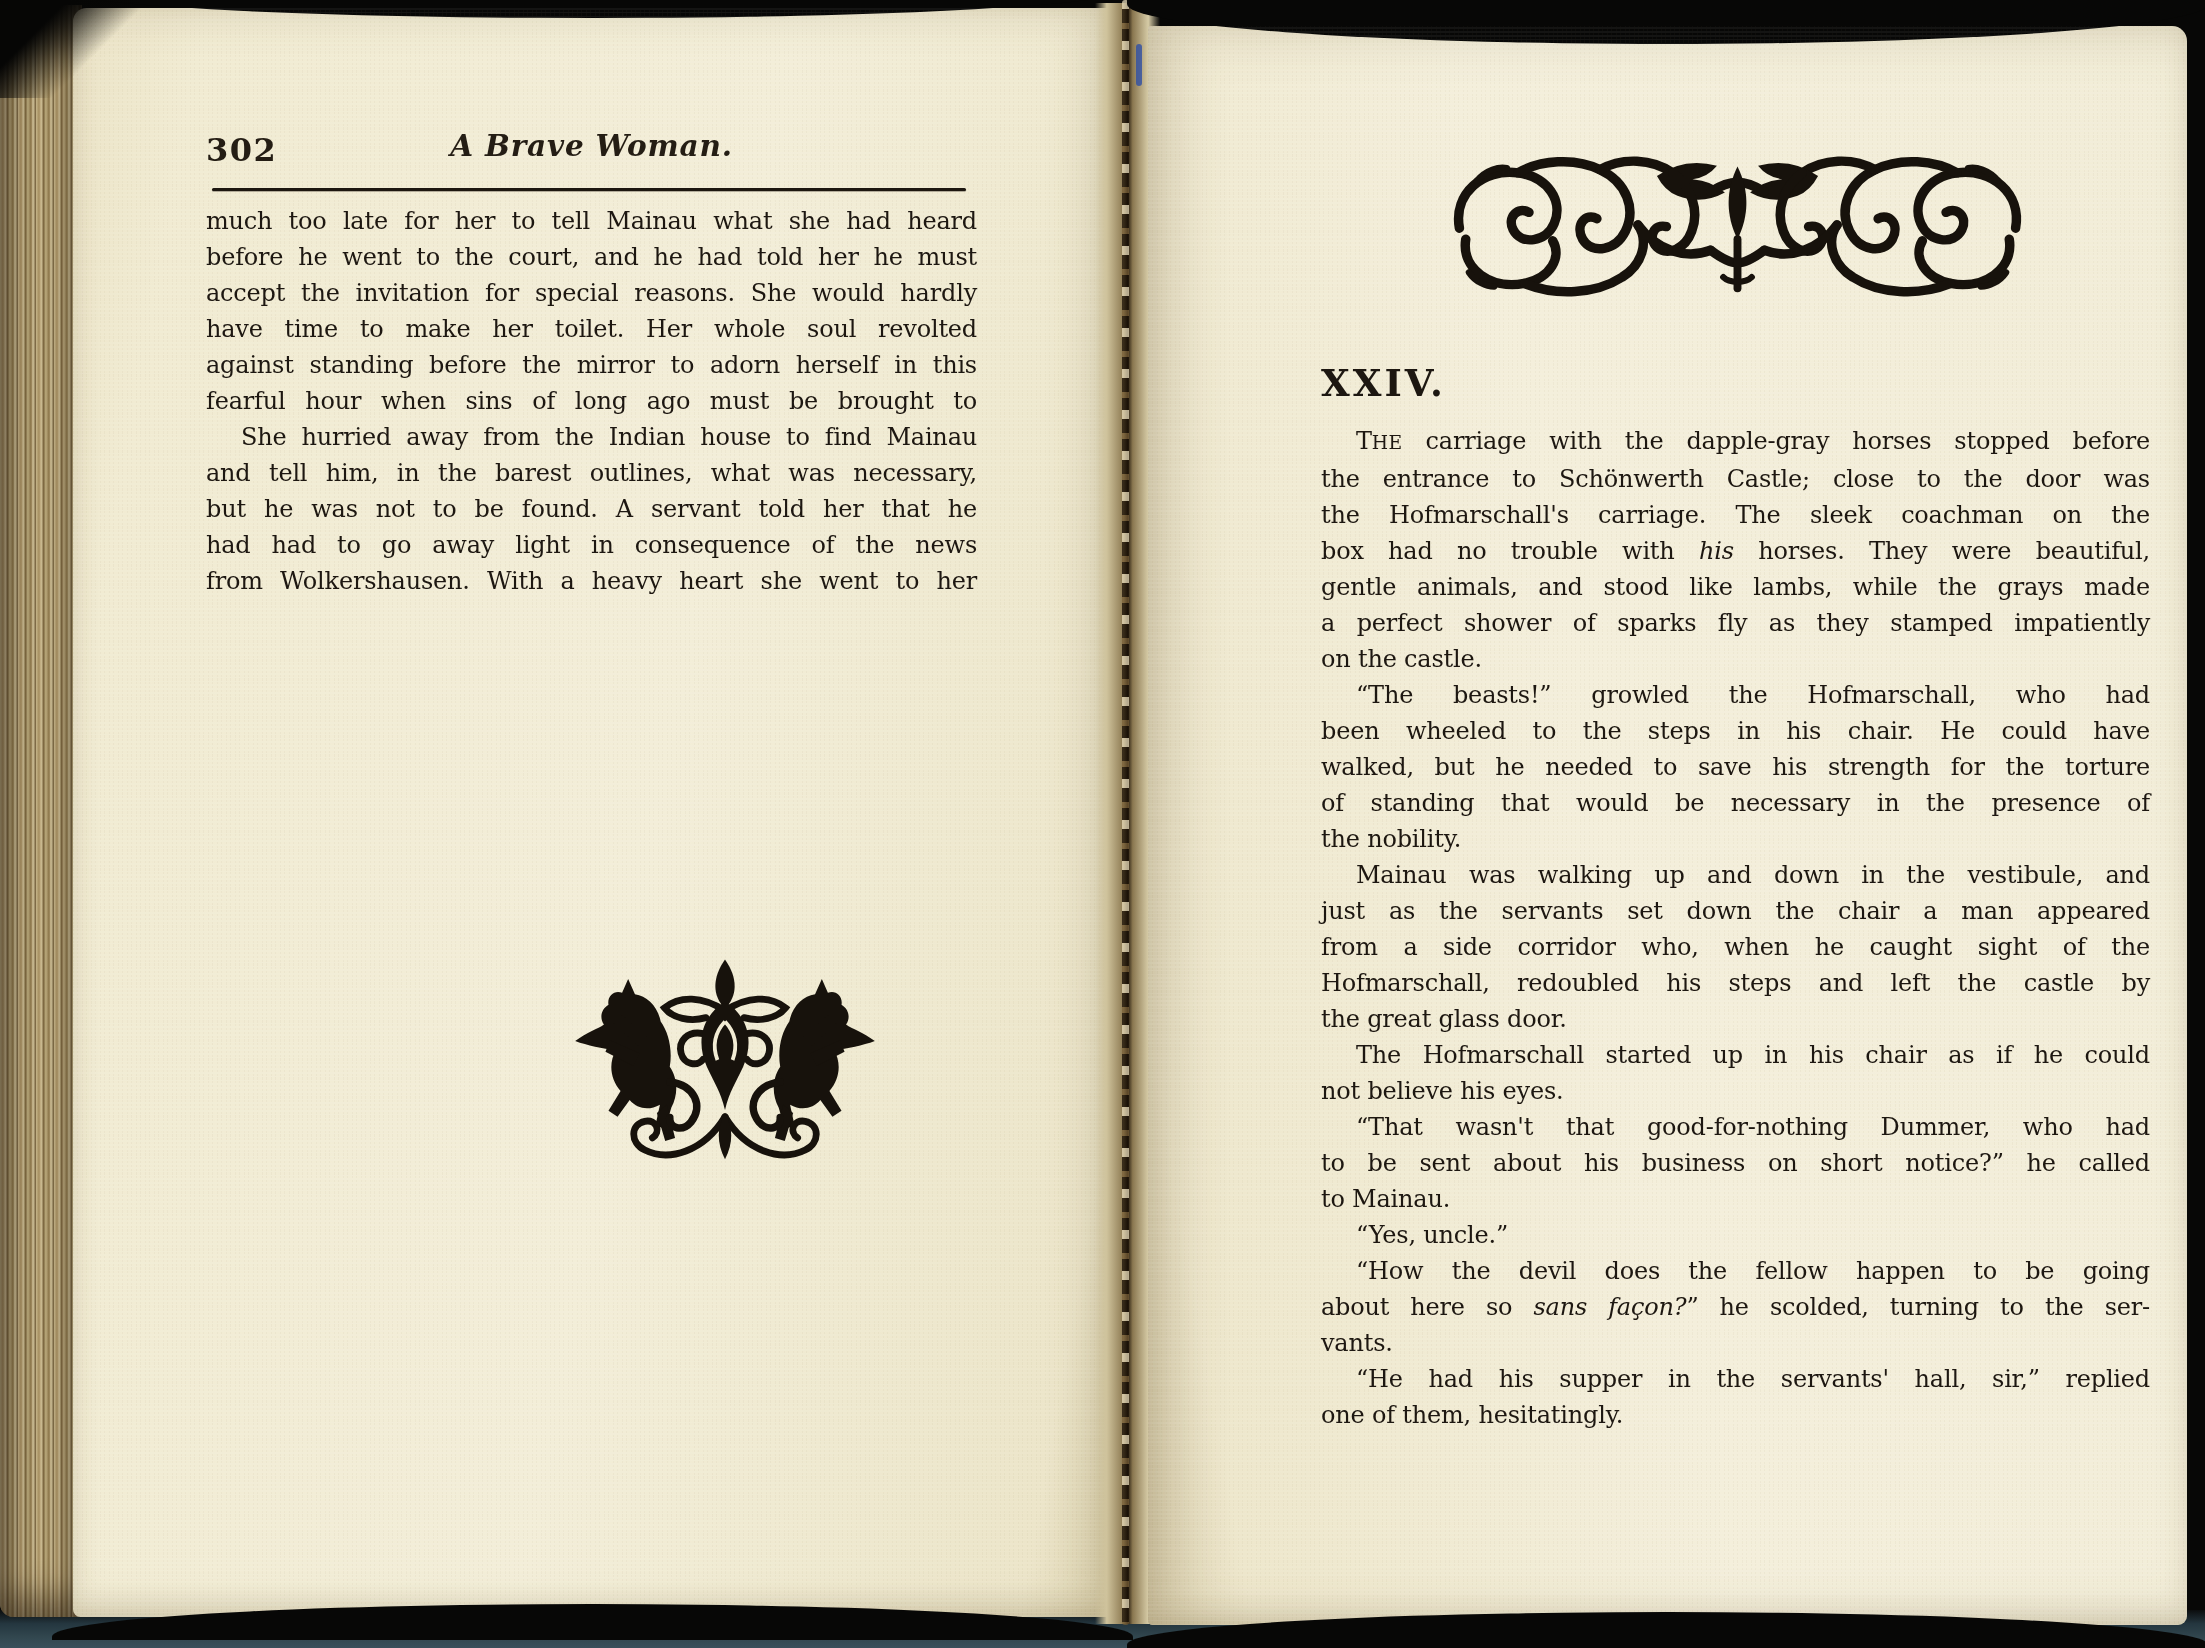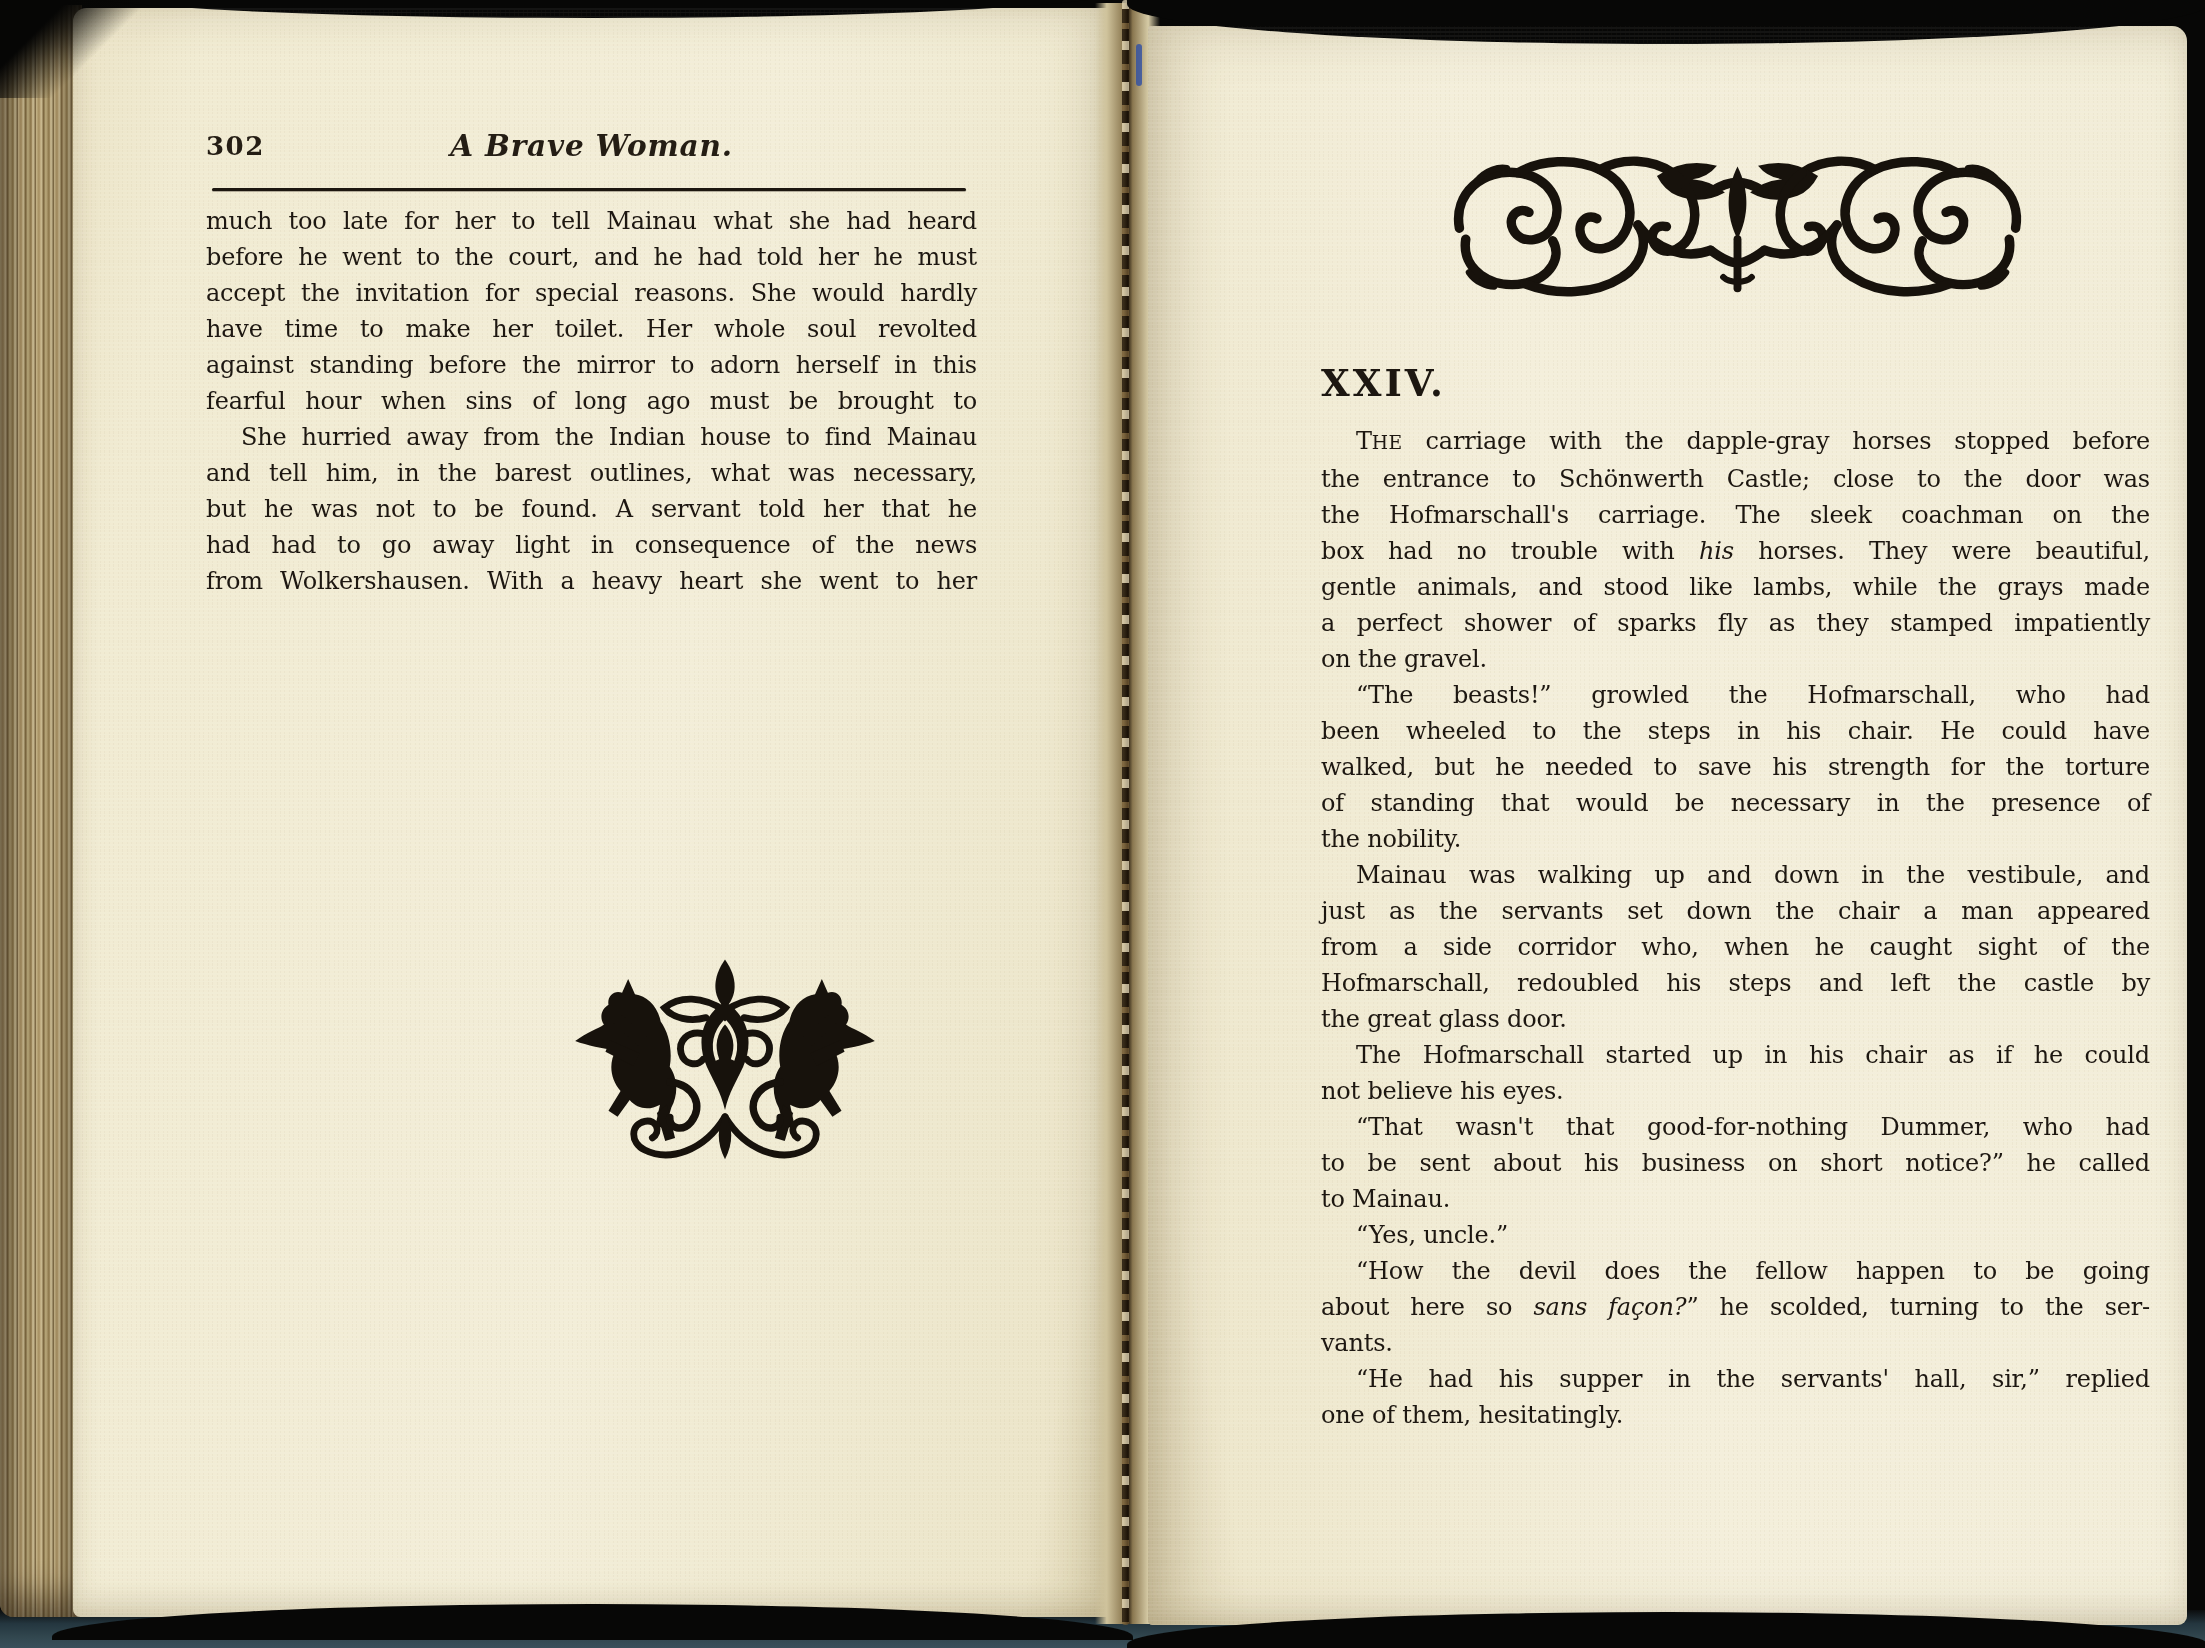--- a/index.html
+++ b/index.html
@@ -71,21 +71,21 @@
   }
   .speck-blue{
     position:absolute;left:1136px;top:44px;width:6px;height:42px;
     background:#2f4fa4;opacity:.8;border-radius:3px;
   }
 
   
   .content-left{position:absolute;left:133px;top:0;width:771px;height:100%;}
   .header-row{position:absolute;left:0;top:120px;width:100%;height:45px;}
   .pagenum{
-    position:absolute;left:0;top:3px;font-size:26px;font-weight:bold;color:#241d14;
+    position:absolute;left:0;top:3px;font-size:32px;font-weight:bold;color:#241d14;
     letter-spacing:1.5px;
   }
   .running{
     position:absolute;left:0;top:0;width:100%;text-align:center;
     font-size:29.5px;font-style:italic;font-weight:bold;color:#241d14;letter-spacing:0.8px;
   }
   .rule{
     position:absolute;left:6px;top:180px;width:754px;height:3.8px;background:#1d1710;
     border-radius:2.3px;box-shadow:0 0.8px 0 rgba(29,23,16,.4);
   }
@@ -207,21 +207,21 @@
 
       <div class="chapter">XXIV.</div>
 
       <div class="body-text">
           <div class="line ind">T<span class="sc">he</span> carriage with the dapple-gray horses stopped before</div>
           <div class="line">the entrance to Schönwerth Castle; close to the door was</div>
           <div class="line">the Hofmarschall's carriage. The sleek coachman on the</div>
           <div class="line">box had no trouble with <i>his</i> horses. They were beautiful,</div>
           <div class="line">gentle animals, and stood like lambs, while the grays made</div>
           <div class="line">a perfect shower of sparks fly as they stamped impatiently</div>
-          <div class="line pend">on the gravel.</div>
+          <div class="line pend">on the castle.</div>
           <div class="line ind">“The beasts!” growled the Hofmarschall, who had</div>
           <div class="line">been wheeled to the steps in his chair. He could have</div>
           <div class="line">walked, but he needed to save his strength for the torture</div>
           <div class="line">of standing that would be necessary in the presence of</div>
           <div class="line pend">the nobility.</div>
           <div class="line ind">Mainau was walking up and down in the vestibule, and</div>
           <div class="line">just as the servants set down the chair a man appeared</div>
           <div class="line">from a side corridor who, when he caught sight of the</div>
           <div class="line">Hofmarschall, redoubled his steps and left the castle by</div>
           <div class="line pend">the great glass door.</div>

